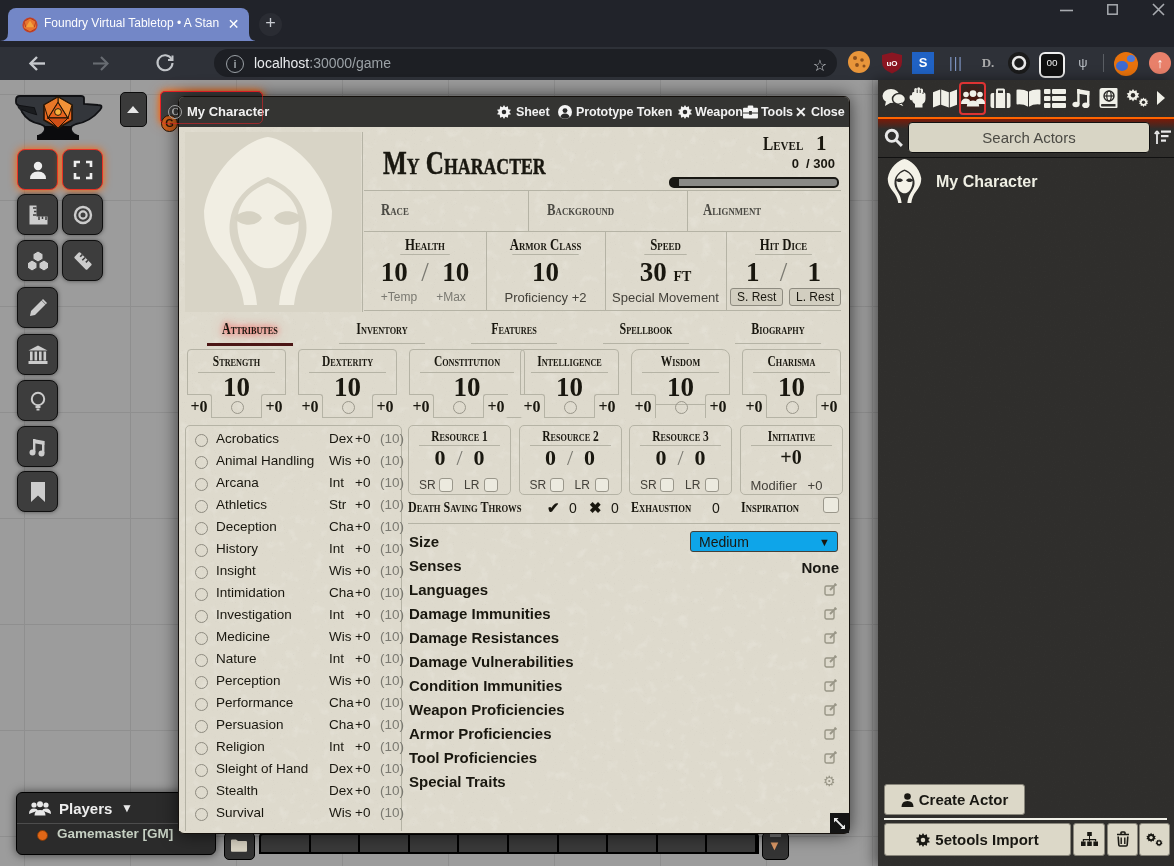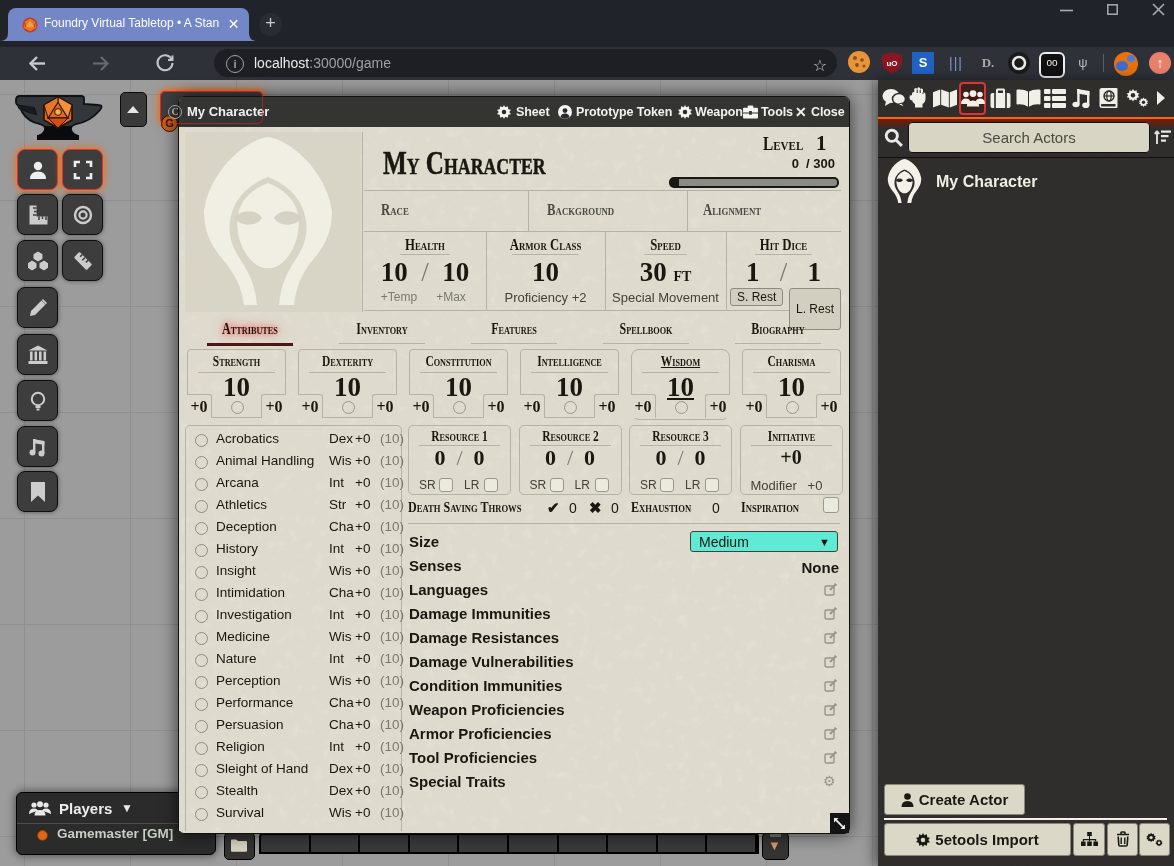--- a/index.html
+++ b/index.html
@@ -324,21 +324,21 @@
       <div class="abs dim" style="left:237px;top:163px;width:70px;text-align:center;font-size:12px;">+Max</div>
       <div class="abs mod" style="left:307px;top:109px;width:119px;text-align:center;font-size:16px;line-height:18px;transform:scaleX(.8);">Armor Class<div class="hline" style="margin:0 18px;"></div></div>
       <div class="abs mod" style="left:307px;top:130px;width:119px;text-align:center;font-size:27px;line-height:30px;">10</div>
       <div class="abs" style="left:307px;top:163px;width:119px;text-align:center;font-size:13px;color:#44413a;">Proficiency +2</div>
       <div class="abs mod" style="left:426px;top:109px;width:121px;text-align:center;font-size:16px;line-height:18px;transform:scaleX(.8);">Speed<div class="hline" style="margin:0 34px;"></div></div>
       <div class="abs mod" style="left:426px;top:130px;width:121px;text-align:center;font-size:27px;line-height:30px;">30 <span style="font-size:20px;">ft</span></div>
       <div class="abs" style="left:426px;top:163px;width:121px;text-align:center;font-size:13px;color:#44413a;">Special Movement</div>
       <div class="abs mod" style="left:547px;top:109px;width:115px;text-align:center;font-size:16px;line-height:18px;transform:scaleX(.8);">Hit Dice<div class="hline" style="margin:0 22px;"></div></div>
       <div class="abs mod" style="left:547px;top:130px;width:115px;text-align:center;font-size:27px;line-height:30px;">1&nbsp;&nbsp;&nbsp;<span class="dim" style="font-weight:400">/</span>&nbsp;&nbsp;&nbsp;1</div>
       <div class="abs" style="left:551px;top:161px;font-size:12px;background:#d2cec0;border:1px solid #8e8b80;border-radius:3px;padding:1px 6px;">S. Rest</div>
-      <div class="abs" style="left:610px;top:161px;font-size:12px;background:#d2cec0;border:1px solid #8e8b80;border-radius:3px;padding:13px 6px;">L. Rest</div>
+      <div class="abs" style="left:610px;top:161px;font-size:12px;background:#d2cec0;border:1px solid #8e8b80;border-radius:3px;padding:1px 6px;">L. Rest</div>
 
       <div class="abs mod" style="left:5px;top:190px;width:132px;text-align:center;font-size:16px;line-height:24px;transform:scaleX(.75);text-shadow:0 0 6px #ff5050,0 0 14px rgba(255,80,80,.8);">Attributes</div>
       <div class="abs" style="left:28px;top:216px;width:86px;height:3px;background:#4b1615;"></div>
       <div class="abs mod" style="left:137px;top:190px;width:132px;text-align:center;font-size:16px;line-height:24px;transform:scaleX(.75);">Inventory</div>
       <div class="abs hline" style="left:160px;top:216px;width:86px;"></div>
       <div class="abs mod" style="left:269px;top:190px;width:132px;text-align:center;font-size:16px;line-height:24px;transform:scaleX(.75);">Features</div>
       <div class="abs hline" style="left:292px;top:216px;width:86px;"></div>
       <div class="abs mod" style="left:401px;top:190px;width:132px;text-align:center;font-size:16px;line-height:24px;transform:scaleX(.75);">Spellbook</div>
       <div class="abs hline" style="left:424px;top:216px;width:86px;"></div>
       <div class="abs mod" style="left:533px;top:190px;width:132px;text-align:center;font-size:16px;line-height:24px;transform:scaleX(.75);">Biography</div>
@@ -353,37 +353,37 @@
         <div class="abs" style="left:82px;top:267px;width:25px;height:24px;border:1px solid #b5b3a5;border-right:none;border-bottom:none;background:#dedacd;box-sizing:border-box;text-align:center;font-size:16px;font-weight:700;line-height:23px;font-family:'Liberation Serif',serif;border-radius:3px 0 3px 0;">+0</div>
         <div class="abs" style="left:52px;top:274px;width:11px;height:11px;border:1px solid #9a978b;border-radius:50%;"></div>
         <div class="abs box" style="left:119px;top:222px;width:99px;height:69px;border-radius:4px;box-sizing:border-box;">
           <div class="mod" style="text-align:center;font-size:14px;line-height:16px;margin-top:4px;transform:scaleX(.82);">Dexterity</div>
           <div class="hline" style="margin:2px 10px 0 10px;"></div>
           <div class="mod" style="text-align:center;font-size:27px;line-height:26px;margin-top:1px;">10</div>
         </div>
         <div class="abs" style="left:119px;top:267px;width:25px;height:24px;border:1px solid #b5b3a5;border-left:none;border-bottom:none;background:#dedacd;box-sizing:border-box;text-align:center;font-size:16px;font-weight:700;line-height:23px;font-family:'Liberation Serif',serif;border-radius:0 3px 0 3px;">+0</div>
         <div class="abs" style="left:193px;top:267px;width:25px;height:24px;border:1px solid #b5b3a5;border-right:none;border-bottom:none;background:#dedacd;box-sizing:border-box;text-align:center;font-size:16px;font-weight:700;line-height:23px;font-family:'Liberation Serif',serif;border-radius:3px 0 3px 0;">+0</div>
         <div class="abs" style="left:163px;top:274px;width:11px;height:11px;border:1px solid #9a978b;border-radius:50%;"></div>
-        <div class="abs box" style="left:230px;top:222px;width:99px;height:69px;border-radius:4px;box-sizing:border-box;">
+        <div class="abs box" style="left:230px;top:222px;width:116px;height:69px;border-radius:4px;box-sizing:border-box;">
           <div class="mod" style="text-align:center;font-size:14px;line-height:16px;margin-top:4px;transform:scaleX(.82);">Constitution</div>
           <div class="hline" style="margin:2px 10px 0 10px;"></div>
           <div class="mod" style="text-align:center;font-size:27px;line-height:26px;margin-top:1px;">10</div>
         </div>
         <div class="abs" style="left:230px;top:267px;width:25px;height:24px;border:1px solid #b5b3a5;border-left:none;border-bottom:none;background:#dedacd;box-sizing:border-box;text-align:center;font-size:16px;font-weight:700;line-height:23px;font-family:'Liberation Serif',serif;border-radius:0 3px 0 3px;">+0</div>
         <div class="abs" style="left:304px;top:267px;width:25px;height:24px;border:1px solid #b5b3a5;border-right:none;border-bottom:none;background:#dedacd;box-sizing:border-box;text-align:center;font-size:16px;font-weight:700;line-height:23px;font-family:'Liberation Serif',serif;border-radius:3px 0 3px 0;">+0</div>
         <div class="abs" style="left:274px;top:274px;width:11px;height:11px;border:1px solid #9a978b;border-radius:50%;"></div>
         <div class="abs box" style="left:341px;top:222px;width:99px;height:69px;border-radius:4px;box-sizing:border-box;">
           <div class="mod" style="text-align:center;font-size:14px;line-height:16px;margin-top:4px;transform:scaleX(.82);">Intelligence</div>
           <div class="hline" style="margin:2px 10px 0 10px;"></div>
           <div class="mod" style="text-align:center;font-size:27px;line-height:26px;margin-top:1px;">10</div>
         </div>
         <div class="abs" style="left:341px;top:267px;width:25px;height:24px;border:1px solid #b5b3a5;border-left:none;border-bottom:none;background:#dedacd;box-sizing:border-box;text-align:center;font-size:16px;font-weight:700;line-height:23px;font-family:'Liberation Serif',serif;border-radius:0 3px 0 3px;">+0</div>
         <div class="abs" style="left:415px;top:267px;width:25px;height:24px;border:1px solid #b5b3a5;border-right:none;border-bottom:none;background:#dedacd;box-sizing:border-box;text-align:center;font-size:16px;font-weight:700;line-height:23px;font-family:'Liberation Serif',serif;border-radius:3px 0 3px 0;">+0</div>
         <div class="abs" style="left:385px;top:274px;width:11px;height:11px;border:1px solid #9a978b;border-radius:50%;"></div>
-        <div class="abs box" style="left:452px;top:222px;width:99px;height:71px;border-radius:8px;box-sizing:border-box;text-decoration:underline;">
+        <div class="abs box" style="left:452px;top:222px;width:99px;height:56px;border-radius:8px;box-sizing:border-box;">
           <div class="mod" style="text-align:center;font-size:14px;line-height:16px;margin-top:4px;transform:scaleX(.82);">Wisdom</div>
           <div class="hline" style="margin:2px 10px 0 10px;"></div>
           <div class="mod" style="text-align:center;font-size:27px;line-height:26px;margin-top:1px;">10</div>
         </div>
         <div class="abs" style="left:452px;top:267px;width:25px;height:24px;border:1px solid #b5b3a5;border-left:none;border-bottom:none;background:#dedacd;box-sizing:border-box;text-align:center;font-size:16px;font-weight:700;line-height:23px;font-family:'Liberation Serif',serif;border-radius:0 3px 0 3px;">+0</div>
         <div class="abs" style="left:526px;top:267px;width:25px;height:24px;border:1px solid #b5b3a5;border-right:none;border-bottom:none;background:#dedacd;box-sizing:border-box;text-align:center;font-size:16px;font-weight:700;line-height:23px;font-family:'Liberation Serif',serif;border-radius:3px 0 3px 0;">+0</div>
         <div class="abs" style="left:496px;top:274px;width:11px;height:11px;border:1px solid #9a978b;border-radius:50%;"></div>
         <div class="abs box" style="left:563px;top:222px;width:99px;height:69px;border-radius:4px;box-sizing:border-box;">
           <div class="mod" style="text-align:center;font-size:14px;line-height:16px;margin-top:4px;transform:scaleX(.82);">Charisma</div>
           <div class="hline" style="margin:2px 10px 0 10px;"></div>
@@ -568,21 +568,21 @@
           <rect x="1" y="3" width="9" height="9" rx="1.5"></rect>
           <path d="M6 7 L12 1 M10.5 0.5 L12.5 2.5" stroke-width="1.8"></path>
         </svg>
         <div class="abs" style="left:230px;top:622px;font-size:15px;font-weight:700;">Tool Proficiencies</div>
         <svg class="abs" style="left:645px;top:624px" width="13" height="13" viewBox="0 0 13 13" fill="none" stroke="#999687" stroke-width="1.4">
           <rect x="1" y="3" width="9" height="9" rx="1.5"></rect>
           <path d="M6 7 L12 1 M10.5 0.5 L12.5 2.5" stroke-width="1.8"></path>
         </svg>
         <div class="abs" style="left:230px;top:646px;font-size:15px;font-weight:700;">Special Traits</div>
         <div class="abs" style="left:644px;top:646px;color:#999687;font-size:14px;">⚙</div>
-      <div class="abs" style="left:511px;top:404px;width:148px;height:21px;background:#5eead4;border:1px solid #44413a;border-radius:3px;font-size:14px;line-height:21px;padding-left:8px;box-sizing:border-box;">Medium<span style="position:absolute;right:7px;font-size:11px;">▼</span></div>
+      <div class="abs" style="left:511px;top:404px;width:148px;height:21px;background:#0ea5e9;border:1px solid #44413a;border-radius:3px;font-size:14px;line-height:21px;padding-left:8px;box-sizing:border-box;">Medium<span style="position:absolute;right:7px;font-size:11px;">▼</span></div>
       <div class="abs" style="left:610px;top:432px;width:50px;text-align:right;font-size:15px;font-weight:700;color:#191813;">None</div>
     </div>
 
     <div class="abs" style="left:651px;top:716px;width:19px;height:20px;background:#141414;">
         <svg style="position:absolute;left:3px;top:4px" width="13" height="13" viewBox="0 0 13 13" fill="#e8e8e8">
           <path d="M1 1 L5.5 1 L1 5.5 Z M12 12 L7.5 12 L12 7.5 Z M2.2 3.6 L3.6 2.2 L10.8 9.4 L9.4 10.8 Z"></path>
         </svg>
       </div>
   </div>
 

